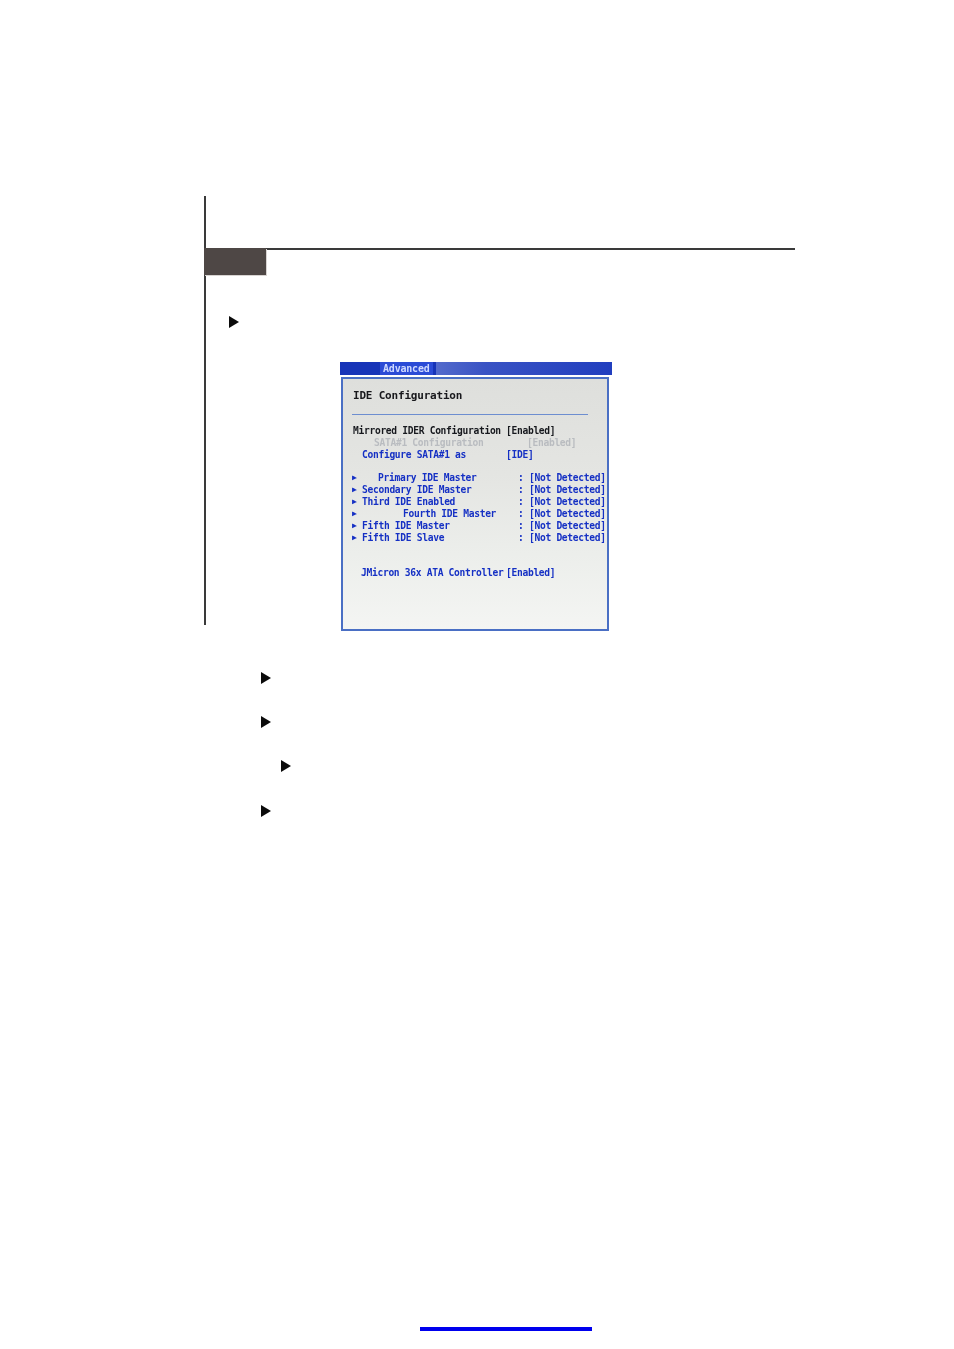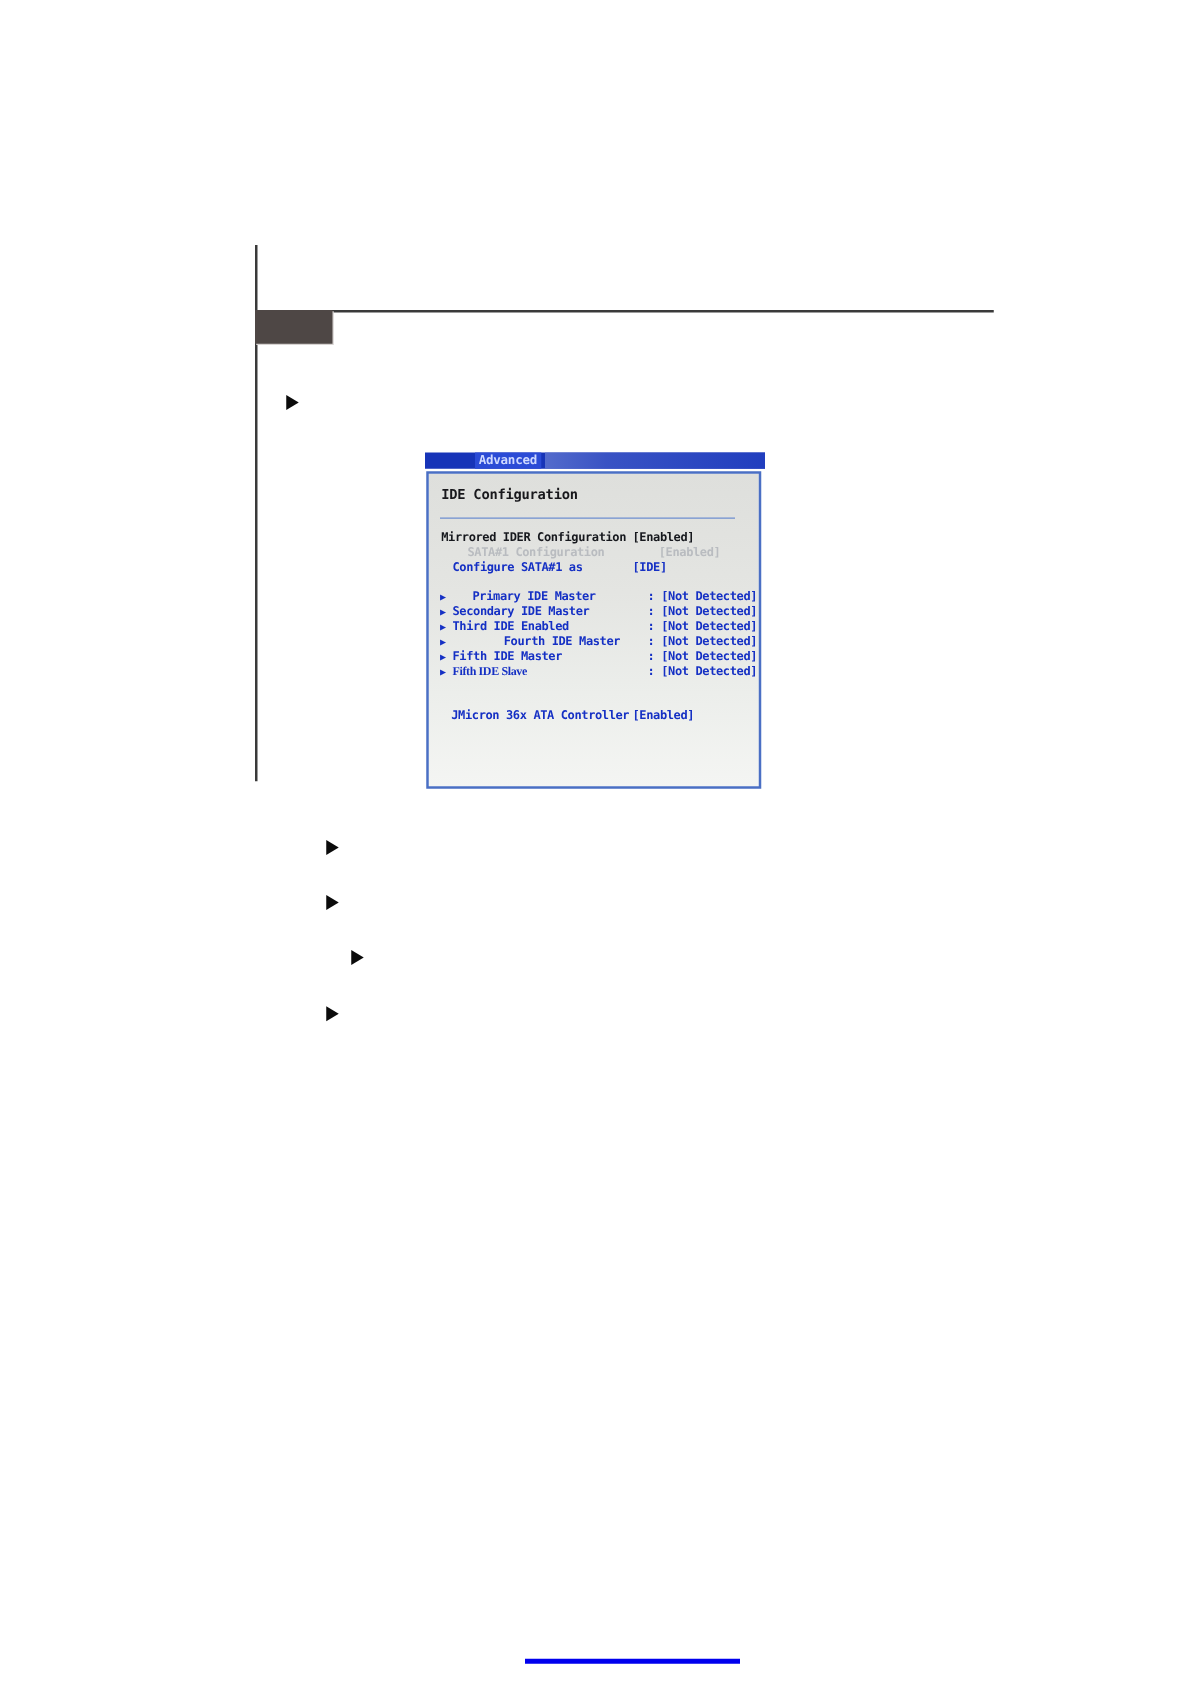--- a/index.html
+++ b/index.html
@@ -257,21 +257,21 @@
       <span class="bios-value tone-blue" style="left:186px;">[Not Detected]</span>
     </div>
     <div class="bios-row" style="top:141px;">
       <span class="bios-caret tone-blue" style="left:9px; font-size:8px;">▶</span>
       <span class="bios-label tone-blue" style="left:19px;">Fifth IDE Master</span>
       <span class="bios-colon tone-blue" style="left:175px;">:</span>
       <span class="bios-value tone-blue" style="left:186px;">[Not Detected]</span>
     </div>
     <div class="bios-row" style="top:153px;">
       <span class="bios-caret tone-blue" style="left:9px; font-size:8px;">▶</span>
-      <span class="bios-label tone-blue" style="left:19px;font-family:Liberation Serif, serif;">Fifth IDE Slave</span>
+      <span class="bios-label tone-blue" style="left:19px;">Fifth IDE Slave</span>
       <span class="bios-colon tone-blue" style="left:175px;">:</span>
       <span class="bios-value tone-blue" style="left:186px;">[Not Detected]</span>
     </div>
 
     <div class="bios-row" style="top:188px;">
       <span class="bios-label tone-blue" style="left:18px;text-align:right;">JMicron 36x ATA Controller</span>
       <span class="bios-value tone-blue" style="left:163px;">[Enabled]</span>
     </div>
 
   </div>

